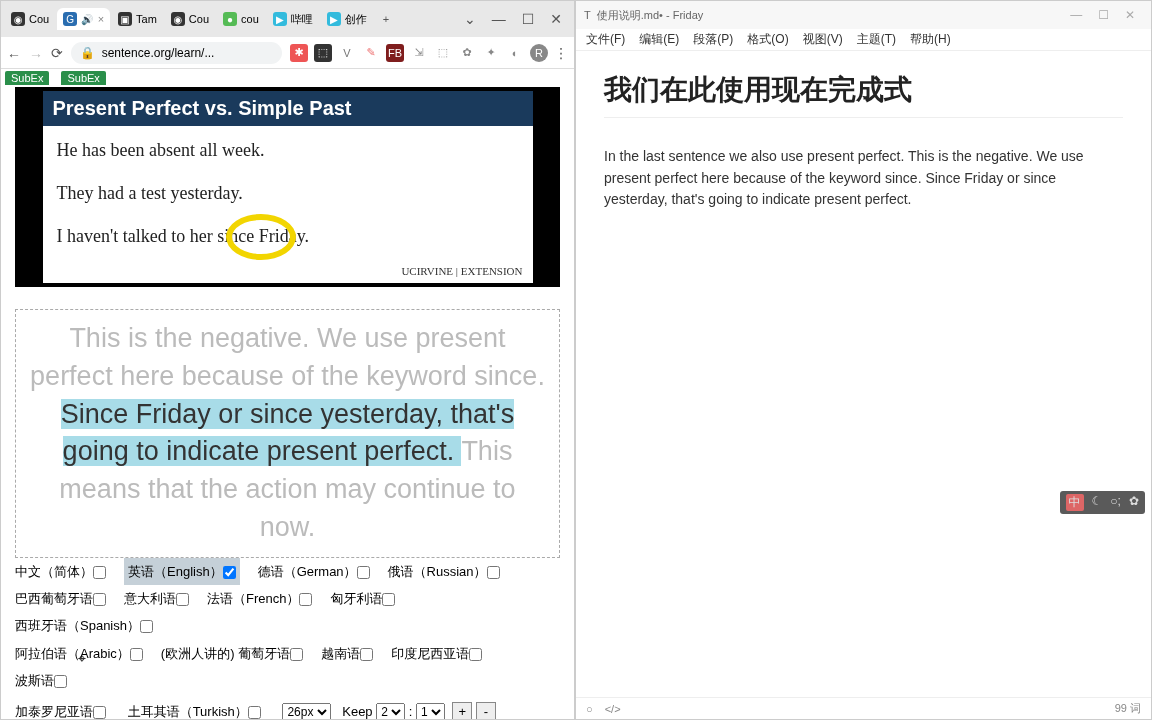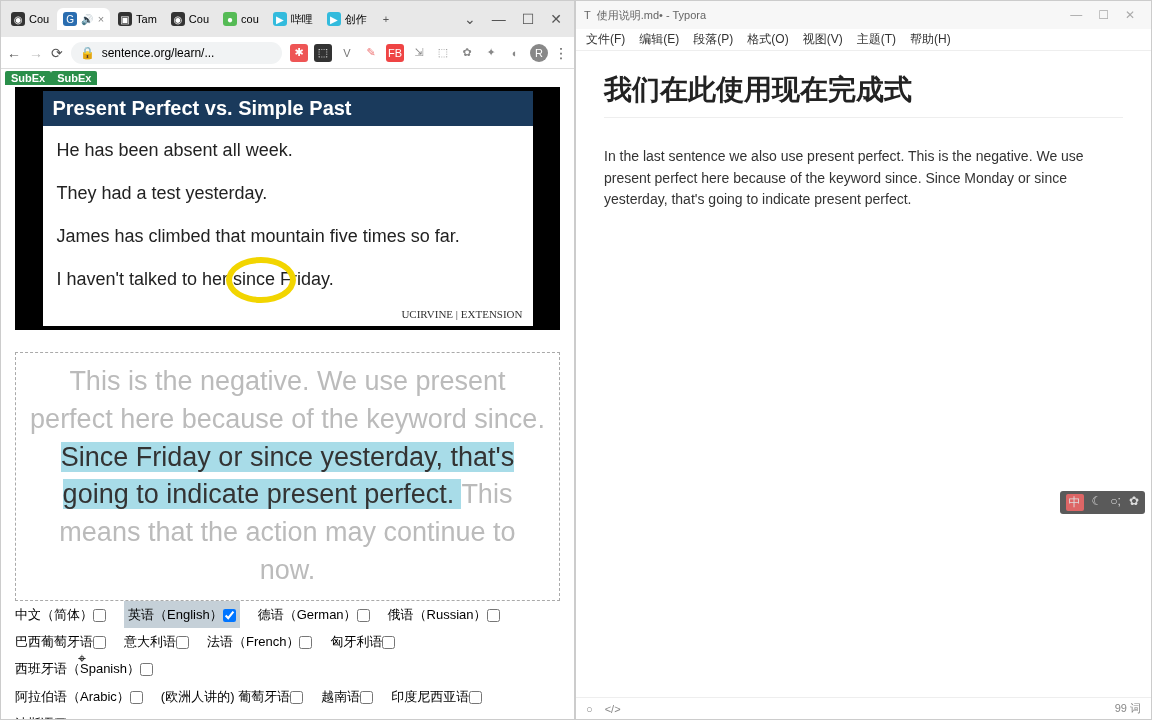--- a/index.html
+++ b/index.html
@@ -9,27 +9,27 @@
 .editor-window { width: 577px; height: 720px; background: #fff; border: 1px solid #ccc; display: flex; flex-direction: column; }
 .titlebar { height: 36px; background: #e8e8e8; display: flex; align-items: center; padding: 0 4px; }
 .tab { display: flex; align-items: center; padding: 4px 6px; background: #fff; border-radius: 6px 6px 0 0; margin-right: 2px; font-size: 11px; gap: 4px; }
 .tab.inactive { background: transparent; }
 .tab .favicon { width: 14px; height: 14px; border-radius: 3px; display: inline-flex; align-items: center; justify-content: center; font-size: 10px; }
 .window-controls { margin-left: auto; display: flex; gap: 16px; padding-right: 8px; color: #555; font-size: 14px; }
 .addr-bar { height: 32px; display: flex; align-items: center; padding: 0 6px; gap: 8px; border-bottom: 1px solid #ddd; }
 .addr-input { flex: 1; background: #f1f3f4; border-radius: 14px; padding: 4px 10px; font-size: 12px; display: flex; align-items: center; gap: 6px; }
 .ext-icons { display: flex; gap: 6px; align-items: center; }
 .ext-ic { width: 18px; height: 18px; border-radius: 3px; display: inline-flex; align-items: center; justify-content: center; font-size: 11px; }
-.badges { display: flex; gap: 0; padding: 2px 4px 0 4px; font-weight: bold; }
+.badges { display: flex; gap: 12px; padding: 2px 4px 0 4px; }
 .badge { padding: 1px 6px; color: #fff; font-size: 11px; border-radius: 2px 2px 0 0; }
 .browser-content { flex: 1; overflow: auto; padding: 0 14px; position: relative; }
 .video-frame { background: #000; padding: 4px 0; margin-top: 2px; }
 .slide { background: #fff; width: 490px; margin: 0 auto; }
 .slide-header { background: #1a3a5c; color: #fff; padding: 6px 10px; font-weight: bold; font-size: 20px; }
-.slide-body { padding: 14px 14px 6px 14px; }
+.slide-body { padding: 14px 14px 6px 14px; font-family: Liberation Serif, serif; }
 .slide-line { font-size: 18px; margin-bottom: 22px; color: #222; position: relative; }
 .circle-highlight { position: absolute; width: 70px; height: 46px; border: 6px solid #f2d500; border-radius: 50%; left: 169px; top: -12px; }
 .slide-footer { text-align: right; padding: 4px 10px 6px; font-size: 11px; color: #333; font-family: serif; }
 .caption-box { border: 1px dashed #aaa; margin-top: 22px; padding: 10px 14px; font-size: 27px; text-align: center; line-height: 1.4; }
 .cap-fade { color: #bbb; }
 .cap-hl { background: #a8dce8; color: #333; }
 .lang-area { margin-top: 0; font-size: 13px; line-height: 2.1; }
 .lang-item { display: inline-block; margin-right: 18px; }
 .lang-item.sel { background: #c5d0d8; padding: 0 4px; }
 .controls-row { margin-top: 4px; }
@@ -96,42 +96,41 @@
       <span class="nav-ic">⟳</span>
       <div class="addr-input">
         <span>🔒</span>
         <span>sentence.org/learn/...</span>
       </div>
       <div class="ext-icons">
         <span class="ext-ic" style="background:#e55;color:#fff">✱</span>
         <span class="ext-ic" style="background:#333;color:#fff">⬚</span>
         <span class="ext-ic" style="color:#777">V</span>
         <span class="ext-ic" style="color:#e77">✎</span>
-        <span class="ext-ic" style="background:#ef4444;color:#fff">FB</span>
+        <span class="ext-ic" style="background:#7f1d1d;color:#fff">FB</span>
         <span class="ext-ic" style="color:#888">⇲</span>
         <span class="ext-ic" style="color:#888">⬚</span>
         <span class="ext-ic" style="color:#888">✿</span>
         <span class="ext-ic" style="color:#888">✦</span>
         <span class="ext-ic" style="color:#888">◐</span>
         <span class="ext-ic" style="background:#888;border-radius:50%;color:#fff">R</span>
         <span class="nav-ic">⋮</span>
       </div>
     </div>
     <div class="badges">
       <span class="badge" style="background:#2a8f4a">SubEx</span>
       <span class="badge" style="background:#2a8f4a">SubEx</span>
     </div>
     <div class="browser-content">
       <div class="video-frame">
         <div class="slide">
           <div class="slide-header">Present Perfect vs. Simple Past</div>
           <div class="slide-body">
             <div class="slide-line">He has been absent all week.</div>
             <div class="slide-line">They had a test yesterday.</div>
-            <div class="slide-line">James has climbed that mountain five times so far.</div>
             <div class="slide-line" style="margin-bottom:8px">
               <span>I haven't talked to her since Friday.</span>
               <span class="circle-highlight"></span>
             </div>
           </div>
           <div class="slide-footer">UCIRVINE | EXTENSION</div>
         </div>
       </div>
 
       <div class="caption-box">
@@ -153,39 +152,39 @@
           <span class="btn-sq">-</span>
         </div>
       </div>
       <span class="cursor" style="left:77px;top:565px">⌖</span>
     </div>
   </div>
 
   <div class="editor-window">
     <div class="typora-titlebar">
       <span style="margin-right:6px">T</span>
-      <span>使用说明.md• - Typora</span>
+      <span>使用说明.md• - Friday</span>
       <div class="window-controls" style="font-size:12px;color:#aaa">
         <span>—</span>
         <span>☐</span>
         <span>✕</span>
       </div>
     </div>
     <div class="typora-menubar">
       <span>文件(F)</span>
       <span>编辑(E)</span>
       <span>段落(P)</span>
       <span>格式(O)</span>
       <span>视图(V)</span>
       <span>主题(T)</span>
       <span>帮助(H)</span>
     </div>
     <div class="typora-content">
       <div class="typora-h1">我们在此使用现在完成式</div>
-      <div class="typora-p">In the last sentence we also use present perfect. This is the negative. We use present perfect here because of the keyword since. Since Monday or since yesterday, that's going to indicate present perfect.</div>
+      <div class="typora-p">In the last sentence we also use present perfect. This is the negative. We use present perfect here because of the keyword since. Since Friday or since yesterday, that's going to indicate present perfect.</div>
       <div class="float-tools">
         <span style="background:#d66;border-radius:2px;padding:0 3px">中</span>
         <span>☾</span>
         <span>○;</span>
         <span>✿</span>
       </div>
     </div>
     <div class="typora-status">
       <span>○</span>
       <span>&lt;/&gt;</span>

